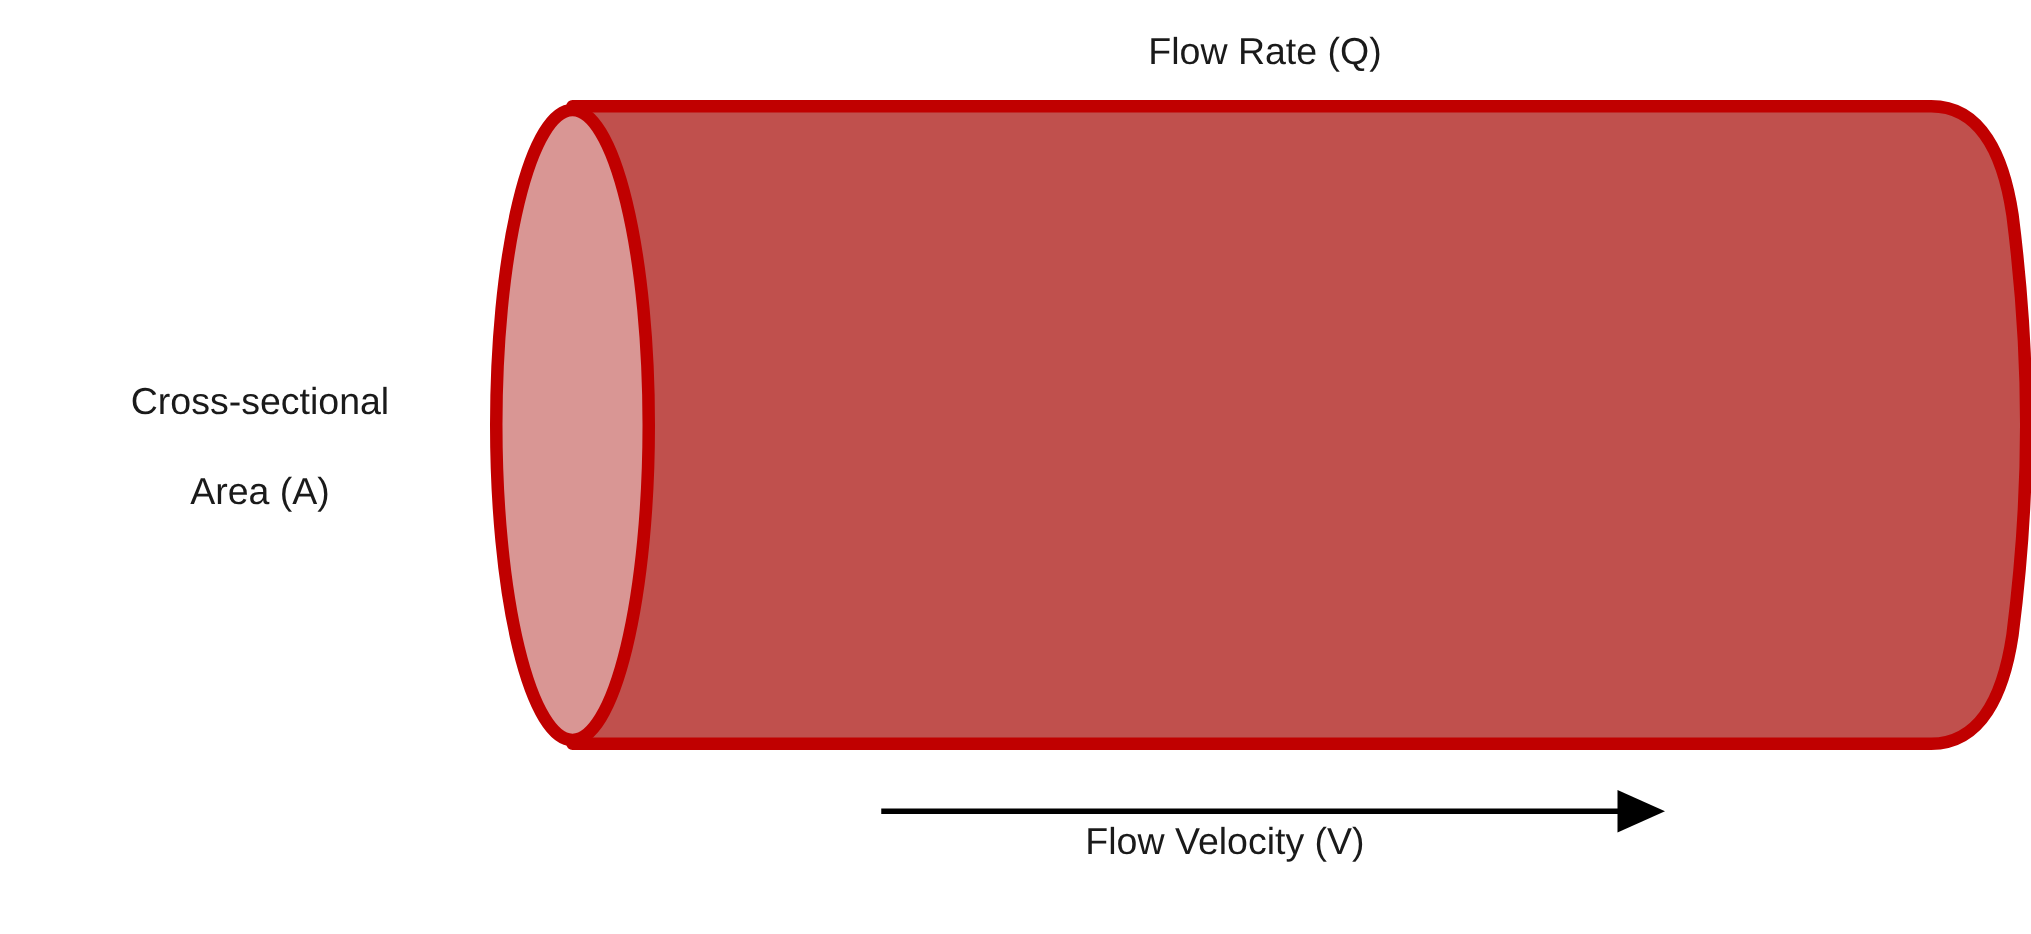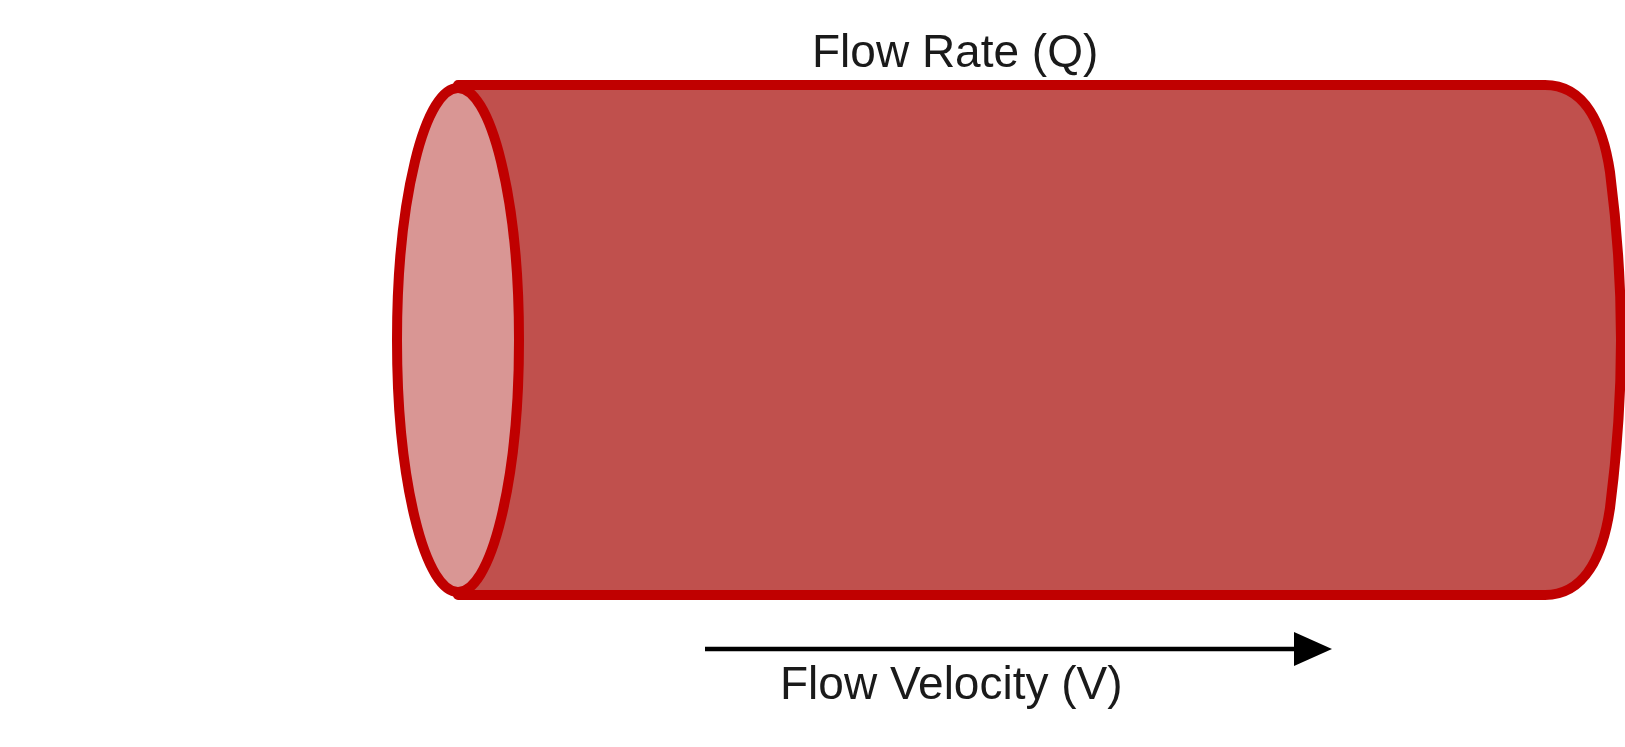--- a/index.html
+++ b/index.html
@@ -36,21 +36,22 @@
   .arrow-line {
     stroke: var(--arrow, #000000);
     stroke-width: 4.5;
   }
   .arrow-head {
     fill: var(--arrow, #000000);
   }
   .label {
     position: absolute;
     color: var(--text, #1a1a1a);
-    font-size: 46px;
+    font-size: 30px;
+    text-align: center;
     white-space: nowrap;
     line-height: 1.2;
   }
   .label-top {
     left: 812px;
     top: 24px;
     width: 400px;
   }
   .label-left {
     left: 8px;
@@ -84,16 +85,20 @@
     <ellipse class="cyl-cap" cx="458" cy="340" rx="61" ry="252"></ellipse>
 
     <g>
       <line class="arrow-line" x1="705" y1="649" x2="1300" y2="649"></line>
       <polygon class="arrow-head" points="1332,649 1294,632 1294,666"></polygon>
     </g>
   </svg>
 
   <div class="label label-top">Flow Rate (Q)</div>
 
+  <div class="label label-left">
+    <div>Cross-sectional</div>
+    <div>Area (A)</div>
+  </div>
 
   <div class="label label-bottom">Flow Velocity (V)</div>
 
 </div>
 
 </body></html>

